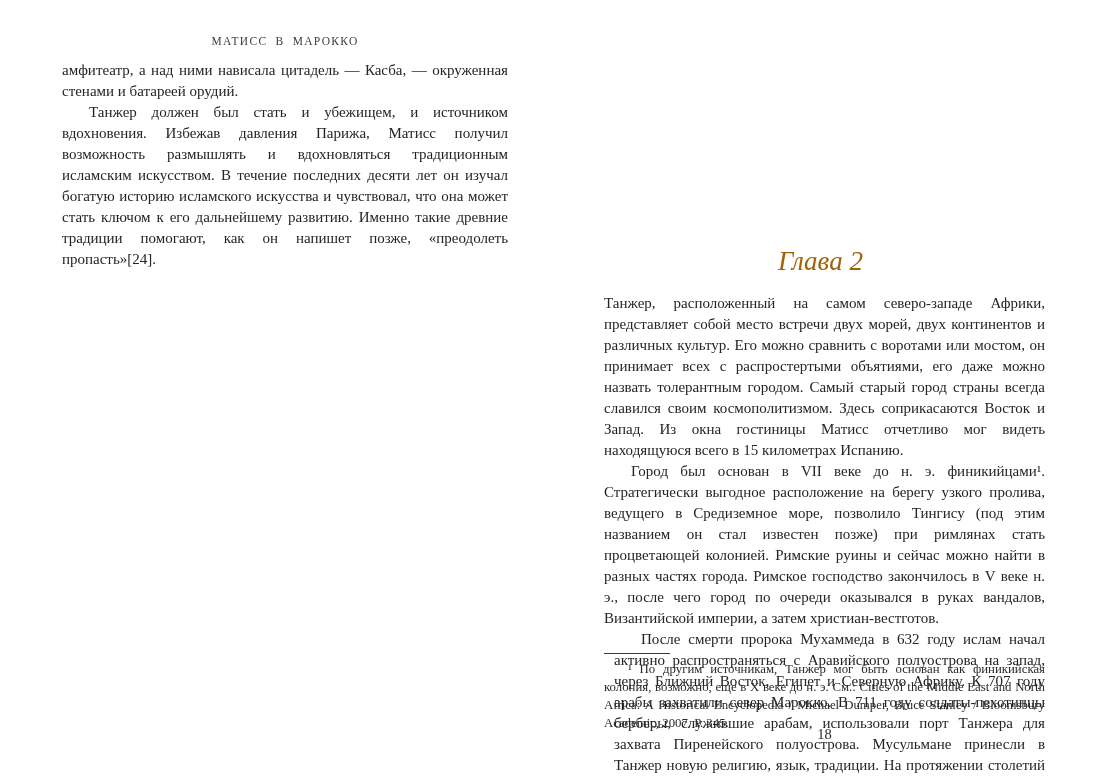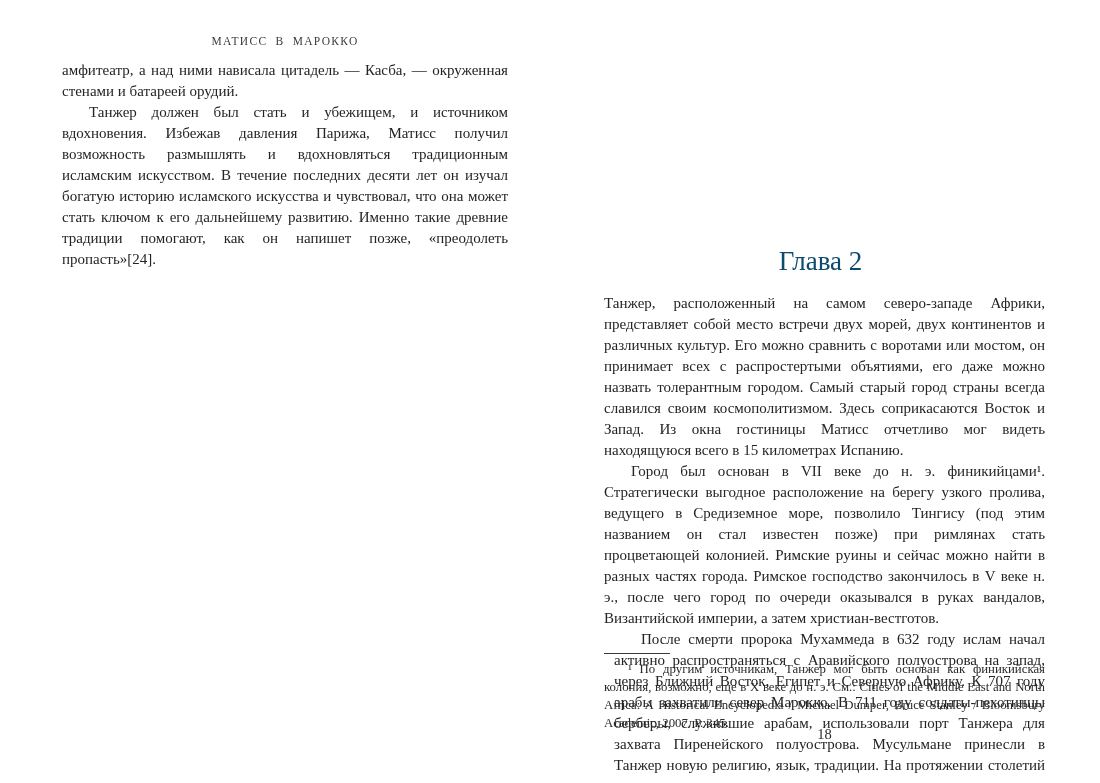--- a/index.html
+++ b/index.html
@@ -39,21 +39,22 @@
   .body p.noindent { text-indent: 0; }
   .body p.cont { text-align-last: justify; margin-left: 10px; }
 
   .chapter-heading {
     position: absolute;
     top: 246px;
     left: 0; right: 8px;
     text-align: center;
     font-size: 27px;
     font-weight: 400;
-    color: #0c4a6e;
+    color: #a16207;
+    font-style: italic;
   }
   .page-right .body { position: absolute; top: 293px; left: 0; right: 0; }
 
   .footnote-rule {
     position: absolute;
     top: 653px;
     left: 0;
     width: 66px;
     height: 0;
     border-top: 1.4px solid #3a3a3a;

